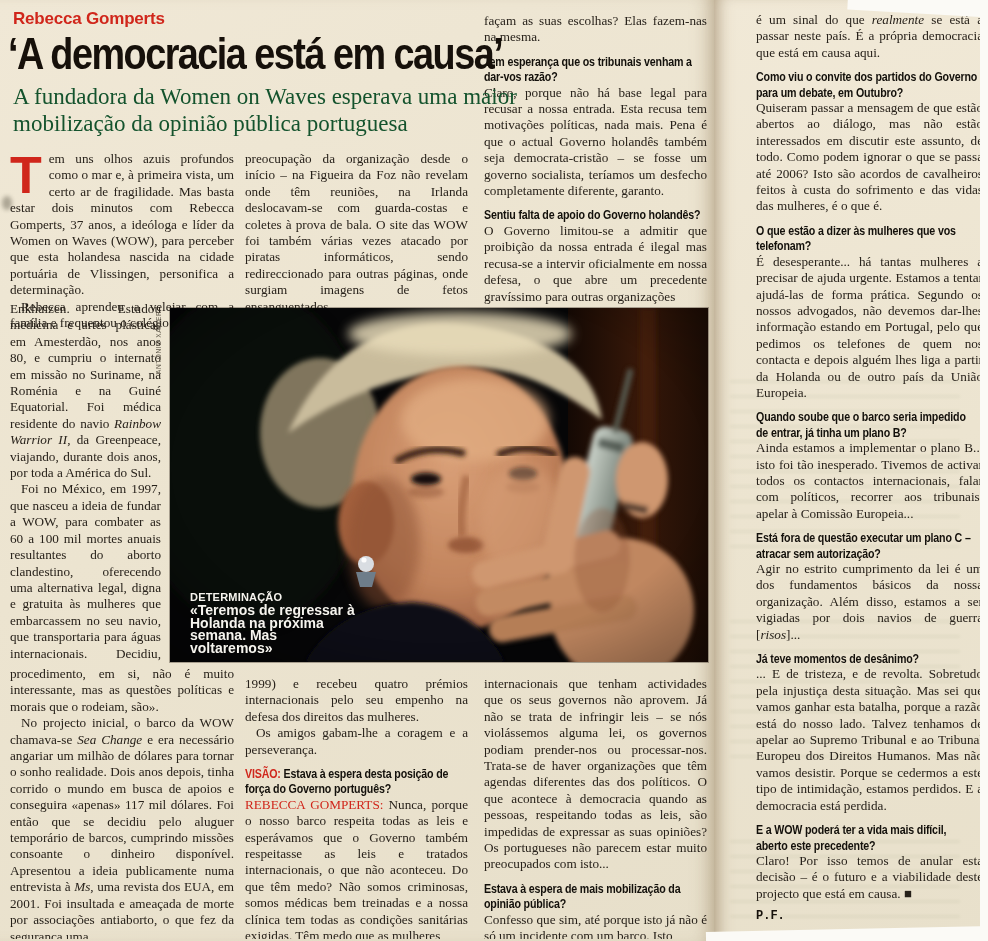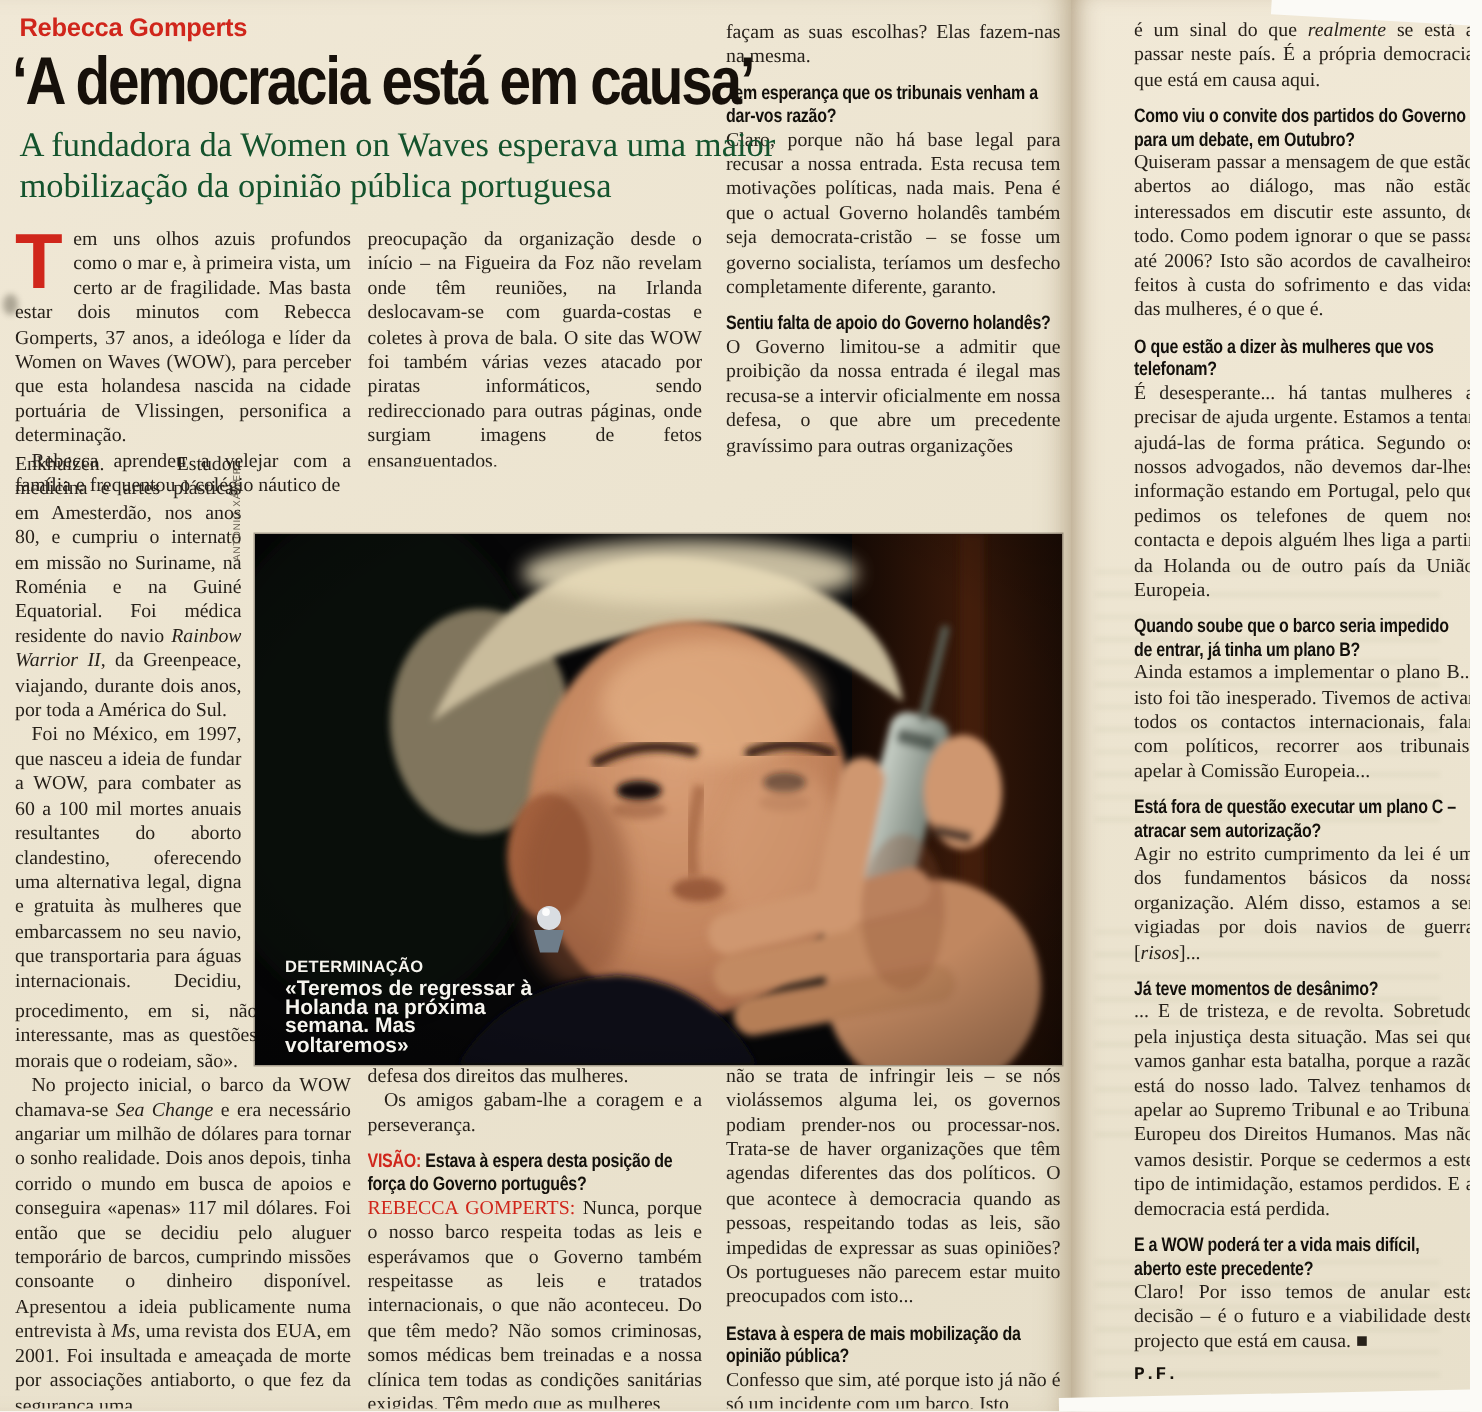--- a/index.html
+++ b/index.html
@@ -40,21 +40,21 @@
   .dropcap{float:left;font-family:"Liberation Sans",sans-serif;font-weight:bold;
      font-size:52px;line-height:42px;margin:3px 7px 0 0;}
   .i{font-style:italic;}
   .mag{}
   .name{}
   .byline{position:absolute;left:756px;top:909px;width:227px;text-align:left;
      font-family:Liberation Mono, monospace;font-weight:bold;font-size:12px;
      color:#16110b;z-index:4;}
 
   .photo{position:absolute;left:170px;top:308px;width:538px;height:354px;z-index:3;
-     background:#060607;box-shadow:0 0 0 1px rgba(40,30,20,.35);margin-top:48px;}
+     background:#060607;box-shadow:0 0 0 1px rgba(40,30,20,.35);}
   .caption{position:absolute;left:20px;top:283px;width:170px;z-index:5;
      font-family:"Liberation Sans",sans-serif;font-weight:bold;color:#f6f4ee;}
   .caption-title{font-size:11px;letter-spacing:.2px;margin:0;}
   .caption-quote{font-size:14px;line-height:12.5px;margin:1px 0 0 0;}
   .credit{position:absolute;left:155px;top:310px;height:64px;z-index:4;
      writing-mode:vertical-rl;transform:rotate(180deg);
      font-family:"Liberation Sans",sans-serif;font-size:6.5px;letter-spacing:.6px;
      color:#635c4e;}
 </style>
 </head>

